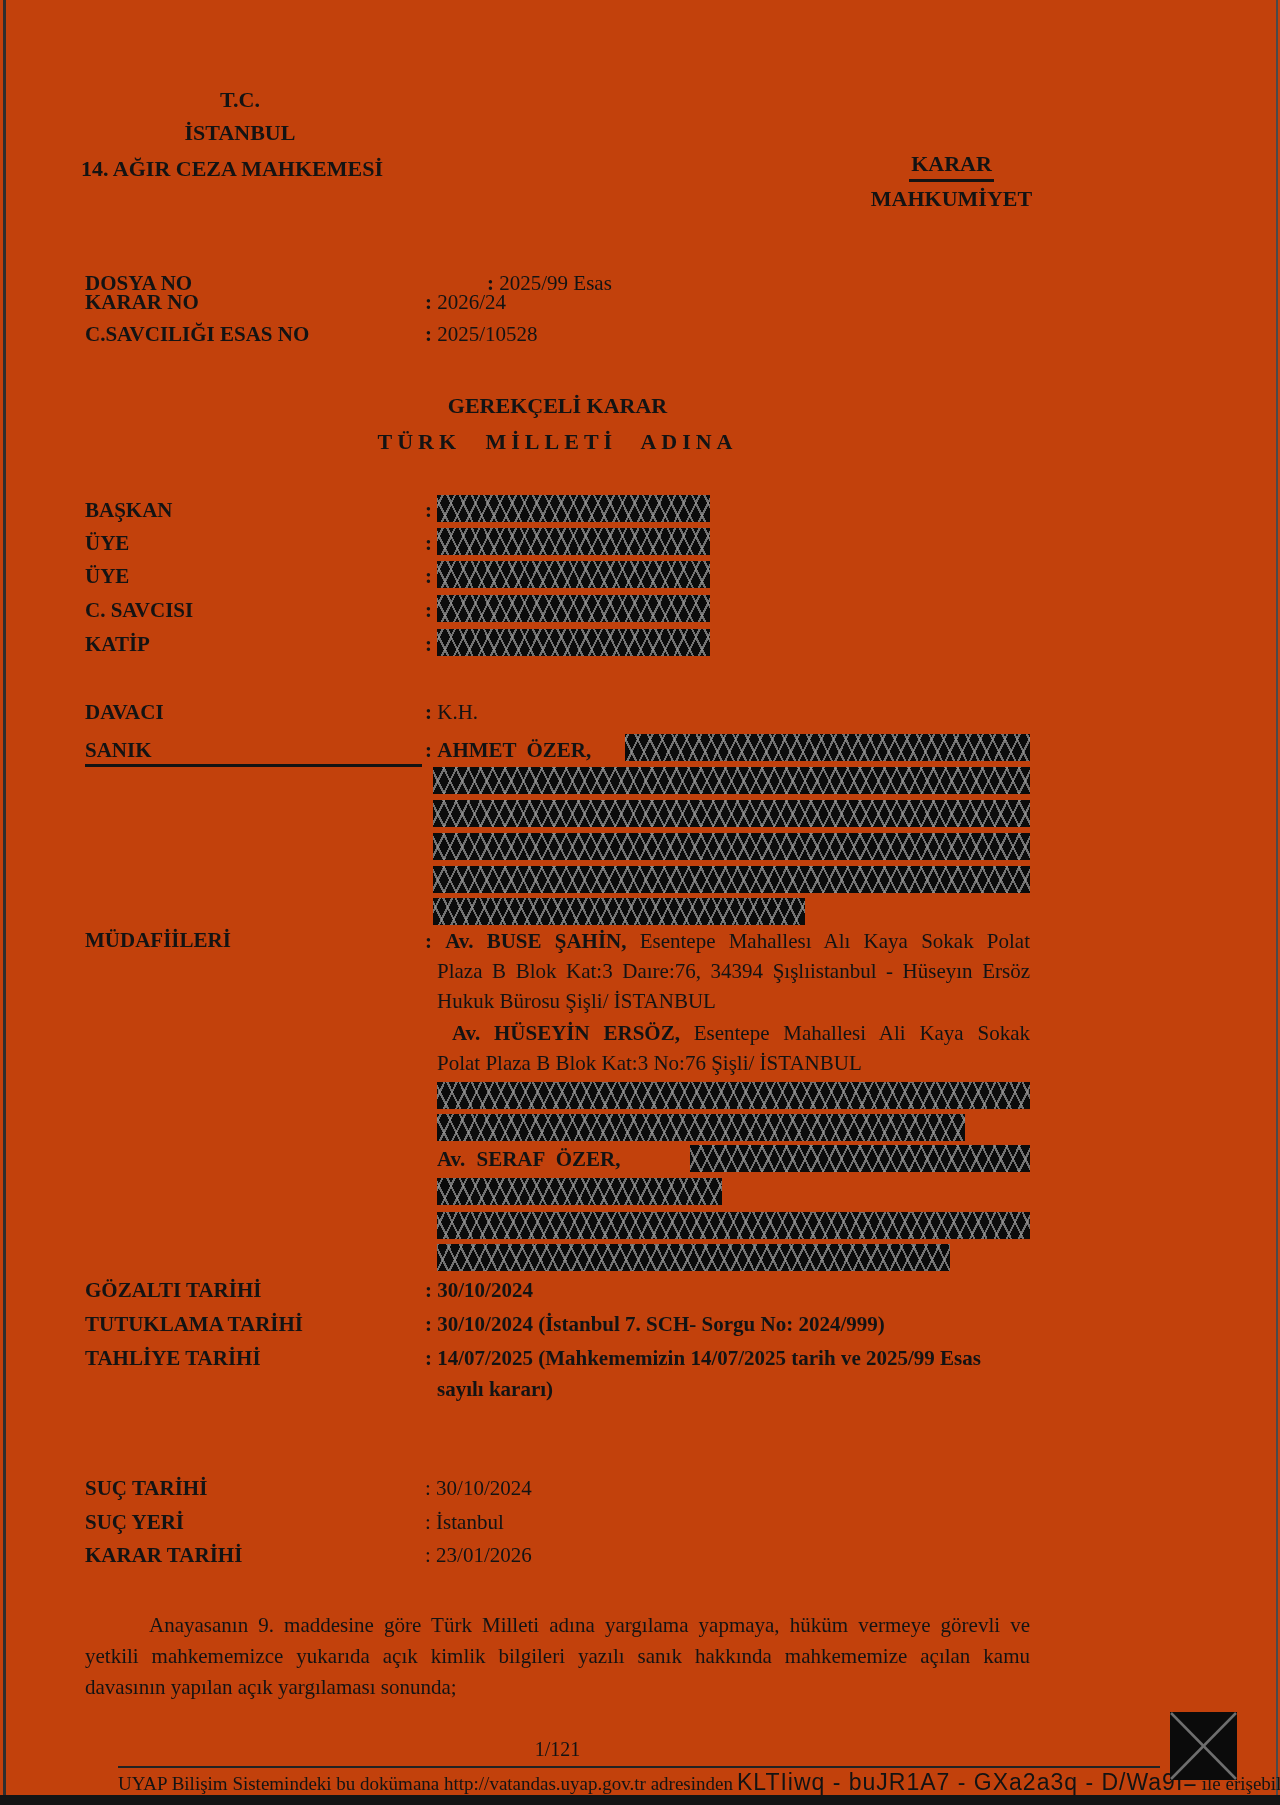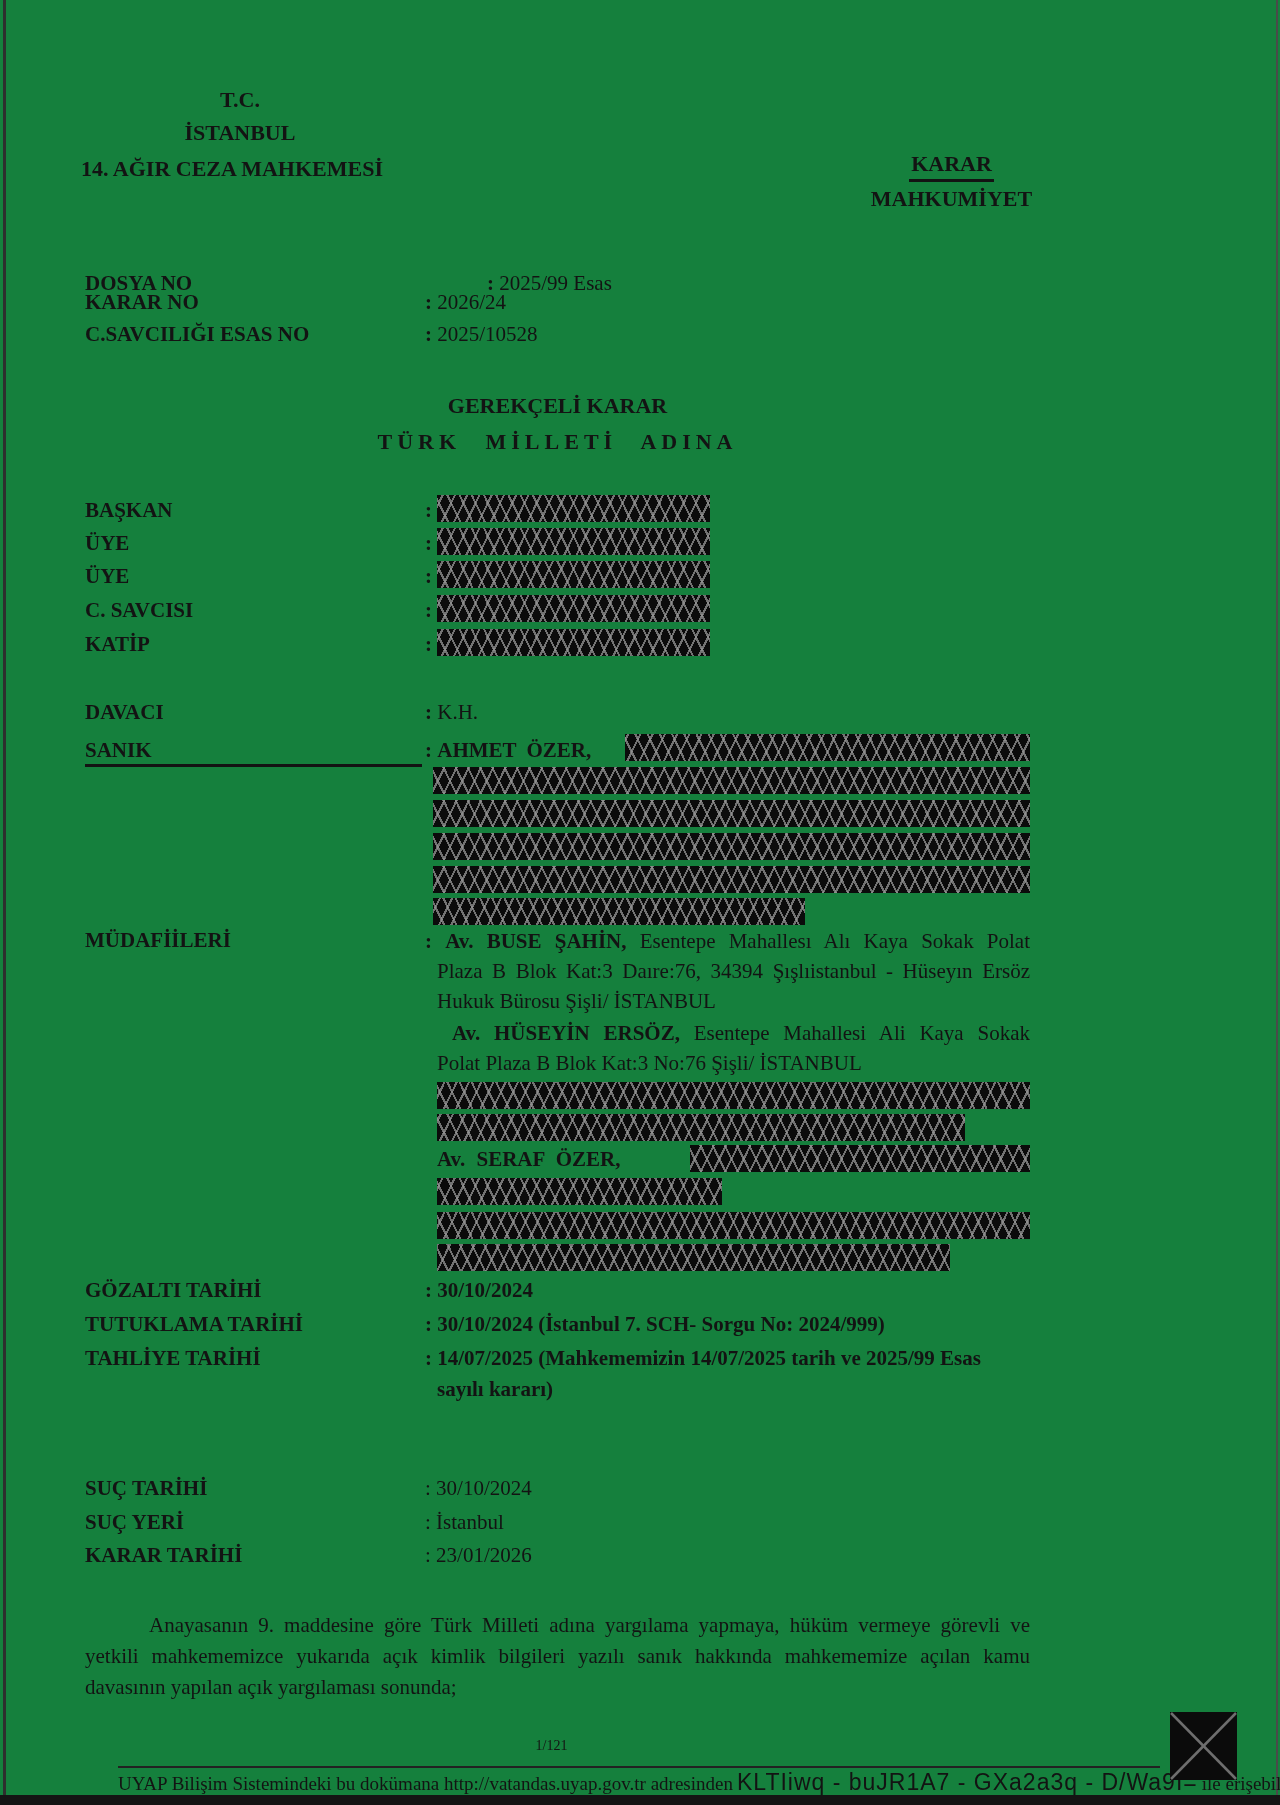--- a/index.html
+++ b/index.html
@@ -1,17 +1,17 @@
 <!DOCTYPE html>
 <html><head>
 <meta charset="utf-8">
 <style>
   html,body{margin:0;padding:0;background:#e8e8e8;}
   .page{
-    position:relative;width:1280px;height:1805px;background:#15803d;
+    position:relative;width:1280px;height:1805px;background:#c2410c;
     font-family:"Liberation Serif","DejaVu Serif",serif;color:#131313;
     overflow:hidden;margin:0 auto;
   }
   .abs{position:absolute;}
   .b{font-weight:bold;}
   .t21{font-size:21px;line-height:27px;}
   .t22{font-size:22px;line-height:28px;}
   .lbl{font-weight:bold;font-size:21px;white-space:nowrap;}
   .row{position:absolute;left:85px;width:945px;}
   .cv{position:absolute;left:340px;top:0;white-space:nowrap;font-size:21px;}
@@ -146,21 +146,21 @@
     <span class="lbl">SUÇ YERİ</span>
     <span class="cv"><span>:</span> <span>İstanbul</span></span>
   </div>
   <div class="row" style="top:1543px;">
     <span class="lbl">KARAR TARİHİ</span>
     <span class="cv"><span>:</span> <span>23/01/2026</span></span>
   </div>
 
   <div class="abs t21" style="left:85px;top:1610px;width:945px;text-align:justify;text-indent:64px;line-height:31px;">Anayasanın 9. maddesine göre Türk Milleti adına yargılama yapmaya, hüküm vermeye görevli ve yetkili mahkememizce yukarıda açık kimlik bilgileri yazılı sanık hakkında mahkememize açılan kamu davasının yapılan açık yargılaması sonunda;</div>
 
-  <div class="abs center" style="left:79px;top:1738px;width:945px;font-size:14px;">1/121</div>
+  <div class="abs center" style="left:85px;top:1738px;width:945px;font-size:20px;">1/121</div>
   <div class="abs" style="left:118px;top:1766px;width:1042px;height:2px;background:#222;"></div>
   <div class="abs" style="left:118px;top:1769px;width:1060px;white-space:nowrap;">
     <span class="smallfoot">UYAP Bilişim Sistemindeki bu dokümana http://vatandas.uyap.gov.tr adresinden</span>
     <span class="codefoot">KLTIiwq - buJR1A7 - GXa2a3q - D/Wa9I=</span>
     <span class="smallfoot">ile erişebilirsin</span>
   </div>
 
   <svg class="abs" style="left:1170px;top:1712px;" width="67" height="68" viewBox="0 0 67 68">
     <rect x="0" y="0" width="67" height="68" fill="#0b0b0b"></rect>
     <line x1="1" y1="1" x2="66" y2="67" stroke="#6e6e6e" stroke-width="2.5"></line>

